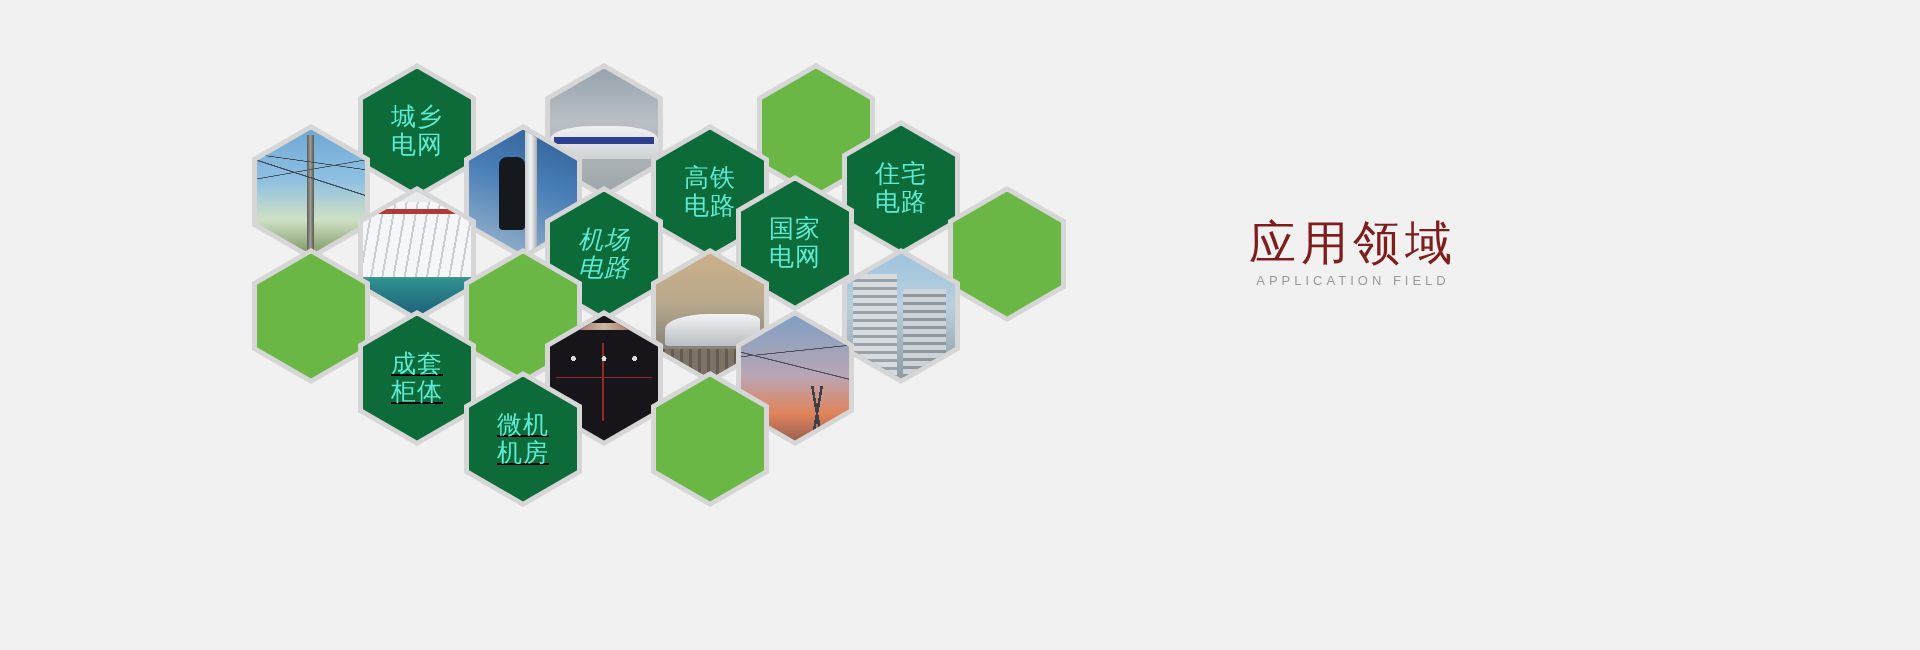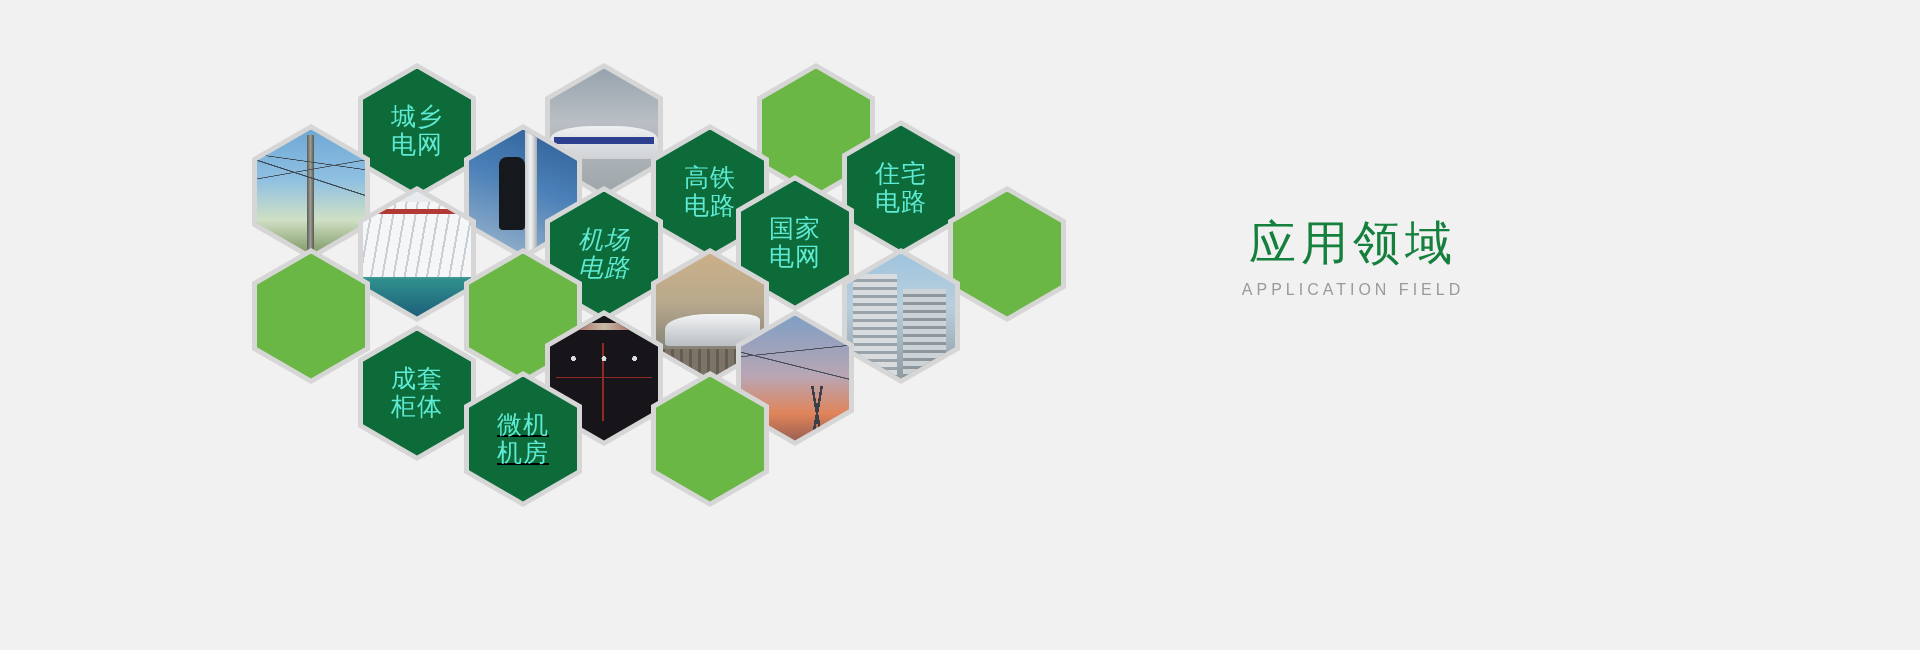--- a/index.html
+++ b/index.html
@@ -178,31 +178,31 @@
   }
 
   
   #title-block{
     position:absolute;
     left:1143px;top:218px;
     width:420px;
     text-align:center;
   }
   #main-title{
-    color:#15803d;
+    color:#7f1d1d;
     font-size:47px;
     letter-spacing:5px;
     font-family:"DejaVu Sans","Liberation Sans",sans-serif;
     line-height:1.05;
     white-space:nowrap;
   }
   #sub-title{
-    margin-top:14px;
+    margin-top:6px;
     color:#9a9a9a;
-    font-size:16px;
+    font-size:13px;
     letter-spacing:4px;
     font-family:"Liberation Sans",sans-serif;
     white-space:nowrap;
   }
 </style>
 </head>
 <body>
 
 <div id="banner">
 
@@ -288,21 +288,21 @@
         <div class="ph ph-train"></div>
       </div>
     </div>
 
     <div class="hex" style="left:842px;top:248px;">
       <div class="inner">
         <div class="ph ph-building"></div>
       </div>
     </div>
 
-    <div class="hex dark" style="left:358px;top:325px;">
+    <div class="hex dark" style="left:358px;top:310px;text-decoration:underline;">
       <div class="inner">
         <span class="label">成套
 柜体</span>
       </div>
     </div>
 
     <div class="hex" style="left:545px;top:310px;">
       <div class="inner">
         <div class="ph ph-panel"></div>
       </div>

